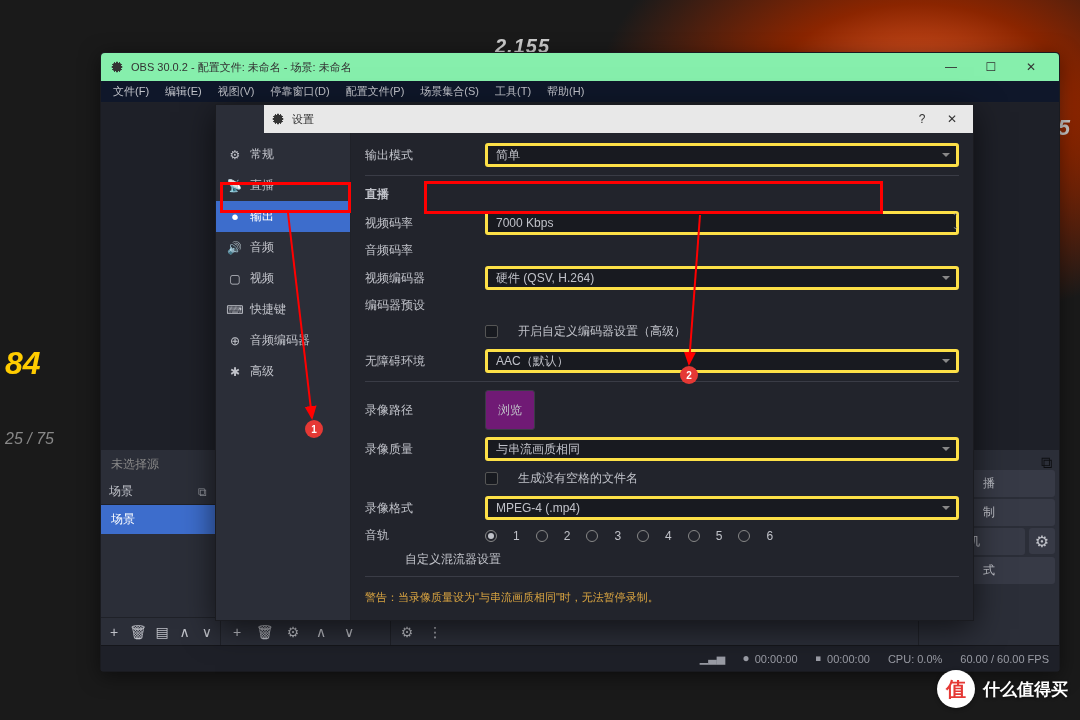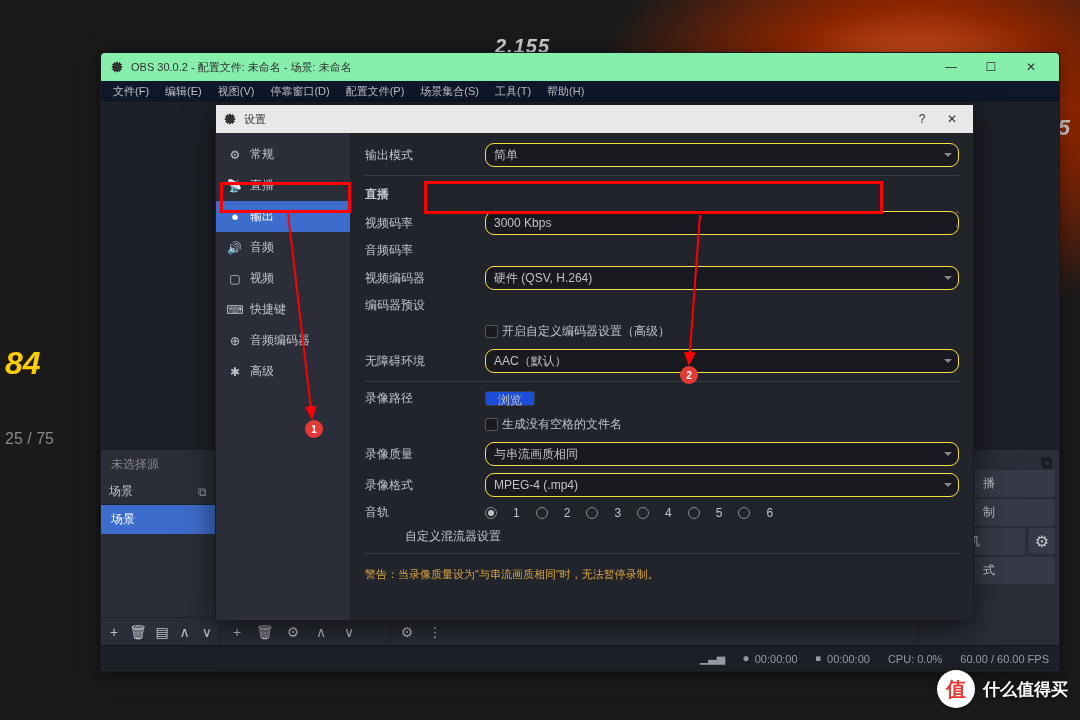--- a/index.html
+++ b/index.html
@@ -1,20 +1,20 @@
 <!DOCTYPE html>
 <html><head>
 <meta charset="utf-8">
 <style>
 * { margin: 0; padding: 0; box-sizing: border-box; font-family: "Microsoft YaHei", Arial, sans-serif; }
 body { width: 1080px; height: 720px; overflow: hidden; background: #1a1a1a; position: relative; }
 .wallpaper { position: absolute; inset: 0; background: radial-gradient(ellipse at 85% 15%, #ff6b35 0%, #8b2500 12%, #1a1a1a 25%), radial-gradient(ellipse at 10% 85%, #ffcc00 0%, #8b6500 10%, transparent 20%), linear-gradient(135deg, #0a0a0a 0%, #2a1510 50%, #0a0a0a 100%); }
 .wallpaper::before { content: "2.155"; position: absolute; top: 35px; left: 495px; color: #ccc; font-size: 20px; font-style: italic; font-weight: bold; letter-spacing: 1px; }
 .wallpaper::after { content: "84"; position: absolute; top: 345px; left: 5px; color: #ffcc00; font-size: 32px; font-style: italic; font-weight: bold; }
-.wp-deco1 { position: absolute; top: 430px; left: 5px; color: #888; font-size: 16px; }
+.wp-deco1 { position: absolute; top: 430px; left: 5px; color: #888; font-size: 16px; font-style: italic; }
 .wp-deco2 { position: absolute; top: 115px; right: 10px; color: #ccc; font-size: 22px; font-style: italic; font-weight: bold; }
 
 .main-window { position: absolute; top: 52px; left: 100px; width: 960px; height: 620px; background: #2b2e38; border: 1px solid #1a1b20; border-radius: 4px; box-shadow: 0 4px 20px rgba(0,0,0,0.5); display: flex; flex-direction: column; }
 .titlebar { height: 28px; background: #86efac; display: flex; align-items: center; padding: 0 8px; border-radius: 4px 4px 0 0; }
 .titlebar-icon { width: 16px; height: 16px; background: radial-gradient(circle, #333 40%, transparent 42%, #333 45%, transparent 50%); border-radius: 50%; margin-right: 6px; }
 .titlebar-text { font-size: 11px; color: #333; flex: 1; }
 .titlebar-btns { display: flex; gap: 0; }
 .titlebar-btn { width: 40px; height: 28px; display: flex; align-items: center; justify-content: center; font-size: 12px; color: #333; cursor: pointer; }
 .menubar { height: 22px; background: #0f172a; display: flex; align-items: center; padding: 0 4px; border-bottom: 1px solid #1f2128; }
 .menu-item { padding: 2px 8px; font-size: 11px; color: #c0c2c9; cursor: pointer; }
@@ -29,41 +29,41 @@
 .panel-nosel { padding: 6px 10px; font-size: 12px; color: #888; }
 .panel-toolbar { height: 28px; display: flex; align-items: center; padding: 0 6px; gap: 8px; border-top: 1px solid #1f2128; margin-top: auto; }
 .tb-btn { width: 20px; height: 20px; display: flex; align-items: center; justify-content: center; color: #c0c2c9; font-size: 14px; cursor: pointer; }
 .ctrl-btn { display: block; width: 100%; padding: 5px 8px; font-size: 12px; color: #c0c2c9; background: #373a46; border: none; text-align: center; cursor: pointer; margin-bottom: 2px; border-radius: 3px; }
 .gear-btn { width: 26px; height: 26px; display: inline-flex; align-items: center; justify-content: center; color: #c0c2c9; background: #373a46; border-radius: 3px; cursor: pointer; }
 
 .statusbar { height: 26px; background: #1e2028; display: flex; align-items: center; justify-content: flex-end; padding: 0 10px; gap: 18px; font-size: 11px; color: #9a9ca5; border-top: 1px solid #15161b; }
 .status-seg { display: flex; align-items: center; gap: 6px; }
 
 .settings-dialog { position: absolute; top: 104px; left: 215px; width: 759px; height: 517px; background: #2b2e38; border: 1px solid #1a1b20; box-shadow: 0 8px 30px rgba(0,0,0,0.6); display: flex; flex-direction: column; z-index: 100; }
-.dlg-titlebar { height: 24px; background: #e8e8e8; display: flex; align-items: center; padding: 14px 6px; }
+.dlg-titlebar { height: 24px; background: #e8e8e8; display: flex; align-items: center; padding: 14px 6px; margin-left: 48px; }
 .dlg-body { flex: 1; display: flex; overflow: hidden; }
 .dlg-sidebar { width: 135px; background: #2b2e38; border-right: 1px solid #1f2128; padding-top: 6px; }
 .nav-item { display: flex; align-items: center; gap: 8px; padding: 7px 12px; font-size: 12px; color: #c0c2c9; cursor: pointer; }
 .nav-item.active { background: #3d6dcc; color: #fff; }
 .nav-icon { width: 14px; height: 14px; display: inline-flex; align-items: center; justify-content: center; font-size: 12px; }
 .dlg-content { flex: 1; background: #22242c; overflow-y: auto; padding: 10px 14px 0 14px; font-size: 12px; color: #c0c2c9; }
 .section-title { font-size: 12px; color: #c0c2c9; margin: 10px 0 8px 0; font-weight: bold; }
 .form-row { display: flex; align-items: center; margin-bottom: 7px; }
 .form-label { width: 120px; text-align: left; padding-right: 10px; font-size: 12px; color: #c0c2c9; }
 .form-field { flex: 1; position: relative; display: flex; align-items: center; gap: 6px; }
-.select-box, .input-box { flex: 1; height: 24px; background: #181a20; border: 1px solid #fde047; border-radius: 9px; padding: 0 22px 0 8px; font-size: 12px; color: #c0c2c9; display: flex; align-items: center; position: relative; cursor: pointer; }
+.select-box, .input-box { flex: 1; height: 24px; background: #181a20; border: 3px solid #fde047; border-radius: 3px; padding: 0 22px 0 8px; font-size: 12px; color: #c0c2c9; display: flex; align-items: center; position: relative; cursor: pointer; }
 .select-box::after { content: ""; position: absolute; right: 6px; top: 50%; transform: translateY(-50%); width: 0; height: 0; border-left: 4px solid transparent; border-right: 4px solid transparent; border-top: 4px solid #888; }
 .spin-box::after { content: "⌃\A⌄"; white-space: pre; position: absolute; right: 4px; top: -2px; font-size: 8px; line-height: 10px; color: #888; border: none; transform: none; }
-.checkbox-row { display: flex; align-items: center; gap: 4px; padding: 2px 0; }
+.checkbox-row { display: flex; align-items: center; gap: 20px; padding: 2px 0; }
 .checkbox { width: 13px; height: 13px; border: 1px solid #555; background: #181a20; border-radius: 2px; cursor: pointer; }
 .radio-group { display: flex; gap: 16px; align-items: center; }
 .radio { width: 12px; height: 12px; border: 1px solid #888; border-radius: 50%; display: inline-flex; align-items: center; justify-content: center; cursor: pointer; }
 .radio.checked::after { content: ""; width: 6px; height: 6px; background: #c0c2c9; border-radius: 50%; }
 .hr { border: none; border-top: 1px solid #3a3c46; margin: 8px 0; }
-.browse-btn { height: 15px; padding: 0 12px; background: #1d4ed8; border: 1px solid #3a3c46; border-radius: 3px; font-size: 12px; color: #c0c2c9; cursor: pointer; }
+.browse-btn { height: 40px; padding: 0 12px; background: #701a75; border: 1px solid #3a3c46; border-radius: 3px; font-size: 12px; color: #c0c2c9; cursor: pointer; }
 .warning { font-size: 11px; color: #d9a441; line-height: 1.6; padding: 4px 0; }
 
 .annot { position: absolute; z-index: 200; pointer-events: none; }
 .red-box { border: 3px solid #ff0000; }
 .red-circle { width: 18px; height: 18px; background: #e53935; border-radius: 50%; display: flex; align-items: center; justify-content: center; color: #fff; font-size: 10px; font-weight: bold; }
 .arrow-svg { position: absolute; z-index: 199; pointer-events: none; }
 .watermark { position: absolute; bottom: 12px; right: 12px; display: flex; align-items: center; gap: 8px; z-index: 300; }
 .wm-circle { width: 38px; height: 38px; background: #fff; border-radius: 50%; display: flex; align-items: center; justify-content: center; color: #e53935; font-size: 20px; font-weight: bold; box-shadow: 0 1px 4px rgba(0,0,0,0.4); }
 .wm-text { color: #fff; font-size: 17px; font-weight: bold; text-shadow: 0 1px 3px rgba(0,0,0,0.6); }
 </style>
@@ -209,21 +209,21 @@
         <div class="form-label">输出模式</div>
         <div class="form-field">
             <div class="select-box">简单</div>
           </div>
       </div>
       <hr class="hr">
       <div class="section-title">直播</div>
       <div class="form-row">
         <div class="form-label">视频码率</div>
         <div class="form-field">
-            <div class="select-box spin-box">3000 Kbps</div>
+            <div class="select-box spin-box">7000 Kbps</div>
           </div>
       </div>
       <div class="form-row">
         <div class="form-label">音频码率</div>
       </div>
       <div class="form-row">
         <div class="form-label">视频编码器</div>
         <div class="form-field">
             <div class="select-box">硬件 (QSV, H.264)</div>
           </div>
@@ -245,31 +245,31 @@
           </div>
       </div>
       <hr class="hr">
       <div class="form-row">
         <div class="form-label">录像路径</div>
         <div class="form-field">
           <button class="browse-btn">浏览</button>
         </div>
       </div>
       <div class="form-row">
+        <div class="form-label">录像质量</div>
+        <div class="form-field">
+            <div class="select-box">与串流画质相同</div>
+          </div>
+      </div>
+      <div class="form-row">
         <div class="form-label"></div>
         <div class="form-field checkbox-row">
           <div class="checkbox"></div>
           <span>生成没有空格的文件名</span>
         </div>
-      </div>
-      <div class="form-row">
-        <div class="form-label">录像质量</div>
-        <div class="form-field">
-            <div class="select-box">与串流画质相同</div>
-          </div>
       </div>
       <div class="form-row">
         <div class="form-label">录像格式</div>
         <div class="form-field">
             <div class="select-box">MPEG-4 (.mp4)</div>
           </div>
       </div>
       <div class="form-row">
         <div class="form-label">音轨</div>
         <div class="form-field radio-group">

